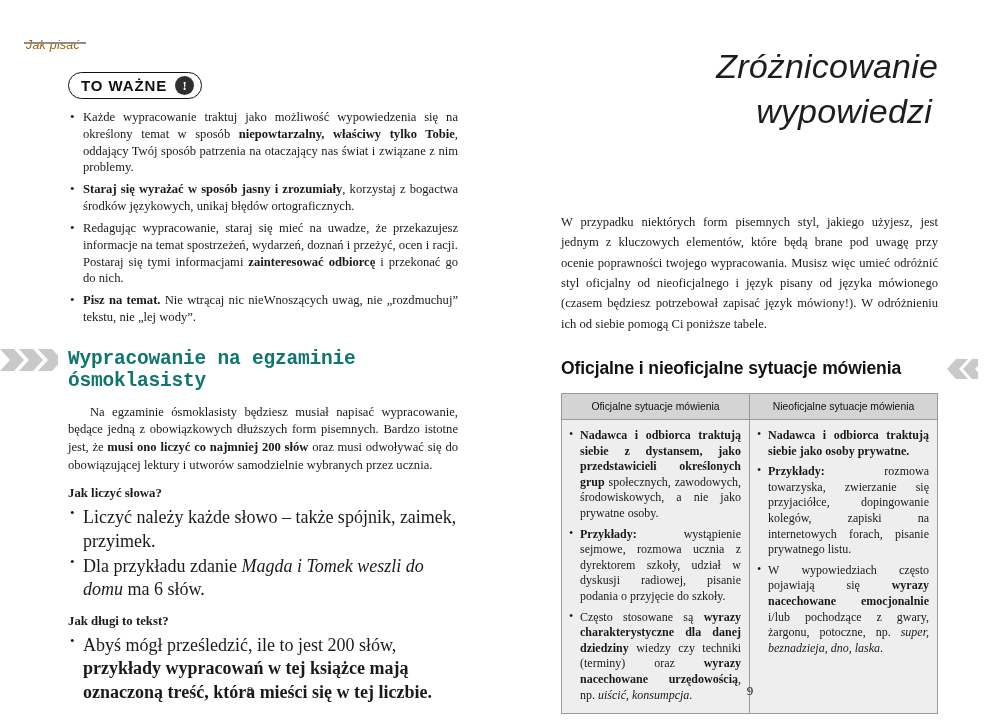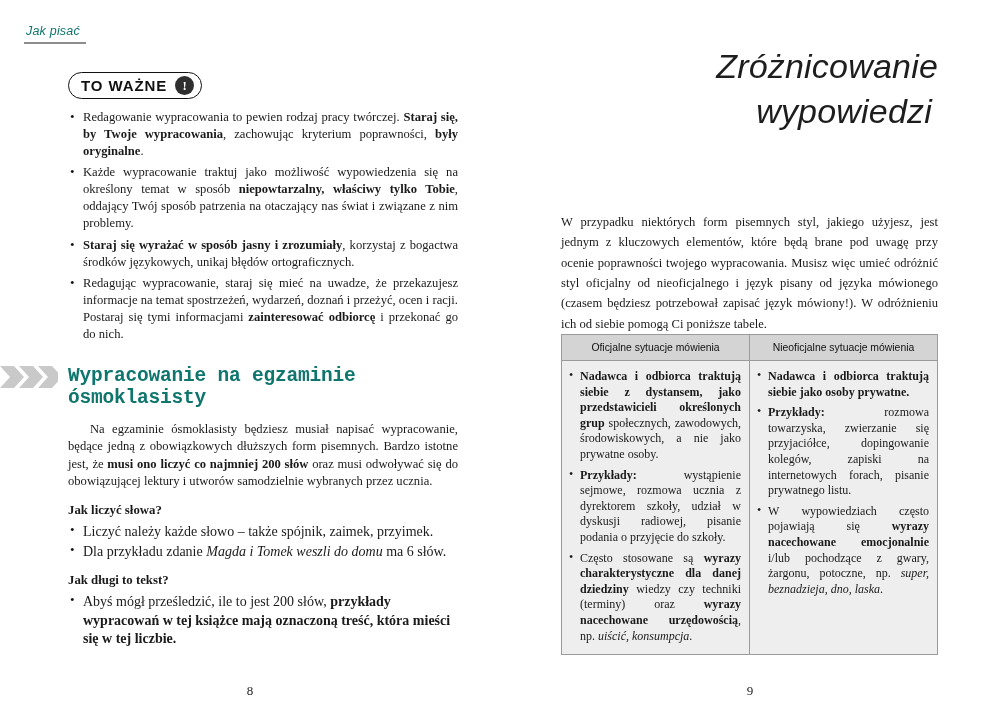--- a/index.html
+++ b/index.html
@@ -27,26 +27,26 @@
     position: relative;
     width: 500px;
     height: 721px;
   }
   .page-left { padding: 0; }
   .page-right { padding: 0; }
 
   
   .running-head {
     position: absolute;
-    top: 24px;
+    top: 38px;
     left: 26px;
     font-family: "Liberation Sans", sans-serif;
     font-style: italic;
     font-size: 12.5px;
-    color: #0f766e;
+    color: #a16207;
     letter-spacing: .2px;
   }
   .running-rule {
     position: absolute;
     top: 42px;
     left: 24px;
     width: 62px;
     height: 2px;
     background: #8d8d8d;
   }
@@ -162,21 +162,21 @@
     hyphens: auto;
   }
   .sub-head {
     font-family: "Liberation Serif", serif;
     font-weight: 700;
     font-size: 12.8px;
     margin: 12px 0 5px 0;
   }
   ul.bullets.tight > li {
     margin-bottom: 2px;
-    font-size: 14px;
+    font-size: 18px;
     line-height: 1.3;
     text-align: left;
   }
 
   
   .col-right {
     position: absolute;
     left: 24px;
     top: 0;
     width: 452px;
@@ -283,24 +283,24 @@
     <div class="col-left">
 
       <div class="badge-wrap">
         <div class="badge">
           <span class="badge-text">TO WAŻNE</span>
           <span class="badge-bang">!</span>
         </div>
       </div>
 
       <ul class="bullets">
-        <li>Redagowanie wypracowania to pewien rodzaj pracy twórczej. <b>Staraj się, by Twoje wypracowania</b>, zachowując kryterium poprawności, <b>były oryginalne</b>.</li>
         <li>Każde wypracowanie traktuj jako możliwość wypowiedzenia się na określony temat w sposób <b>niepowtarzalny, właściwy tylko Tobie</b>, oddający Twój sposób patrzenia na otaczający nas świat i związane z nim problemy.</li>
         <li><b>Staraj się wyrażać w sposób jasny i zrozumiały</b>, korzystaj z bogactwa środków językowych, unikaj błędów ortograficznych.</li>
         <li>Redagując wypracowanie, staraj się mieć na uwadze, że przekazujesz informacje na temat spostrzeżeń, wydarzeń, doznań i przeżyć, ocen i racji. Postaraj się tymi informacjami <b>zainteresować odbiorcę</b> i przekonać go do nich.</li>
+        <li><b>Pisz na temat.</b> Nie wtrącaj nic nieWnoszących uwag, nie „rozdmuchuj” tekstu, nie „lej wody”.</li>
       </ul>
 
       <div class="section-head">
         <div class="chev-left">
           <svg width="58" height="22" viewBox="0 0 58 22" aria-hidden="true">
             <path d="M0 0 L14 0 L24 11 L14 22 L0 22 L10 11 Z" fill="#c9c9c9"></path>
             <path d="M19 0 L33 0 L43 11 L33 22 L19 22 L29 11 Z" fill="#c9c9c9"></path>
             <path d="M38 0 L52 0 L62 11 L52 22 L38 22 L48 11 Z" fill="#c9c9c9"></path>
           </svg>
         </div>
@@ -329,20 +329,29 @@
 
     <div class="col-right">
 
       <h1 class="chapter-title">
         <span class="line1">Zróżnicowanie</span>
         <span class="line2">wypowiedzi</span>
       </h1>
 
       <p class="intro-p">W przypadku niektórych form pisemnych styl, jakiego użyjesz, jest jednym z kluczowych elementów, które będą brane pod uwagę przy ocenie poprawności twojego wypracowania. Musisz więc umieć odróżnić styl oficjalny od nieoficjalnego i język pisany od języka mówionego (czasem będziesz potrzebował zapisać język mówiony!). W odróżnieniu ich od siebie pomogą Ci poniższe tabele.</p>
 
+      <div class="section-head-right">
+        <h2>Oficjalne i nieoficjalne sytuacje mówienia</h2>
+        <div class="chev-right">
+          <svg width="34" height="20" viewBox="0 0 34 20" aria-hidden="true">
+            <path d="M12 0 L24 0 L15 10 L24 20 L12 20 L3 10 Z" fill="#c9c9c9"></path>
+            <path d="M28 0 L40 0 L31 10 L40 20 L28 20 L19 10 Z" fill="#c9c9c9"></path>
+          </svg>
+        </div>
+      </div>
 
       <table class="compare">
         <thead>
           <tr>
             <th>Oficjalne sytuacje mówienia</th>
             <th>Nieoficjalne sytuacje mówienia</th>
           </tr>
         </thead>
         <tbody>
           <tr>

